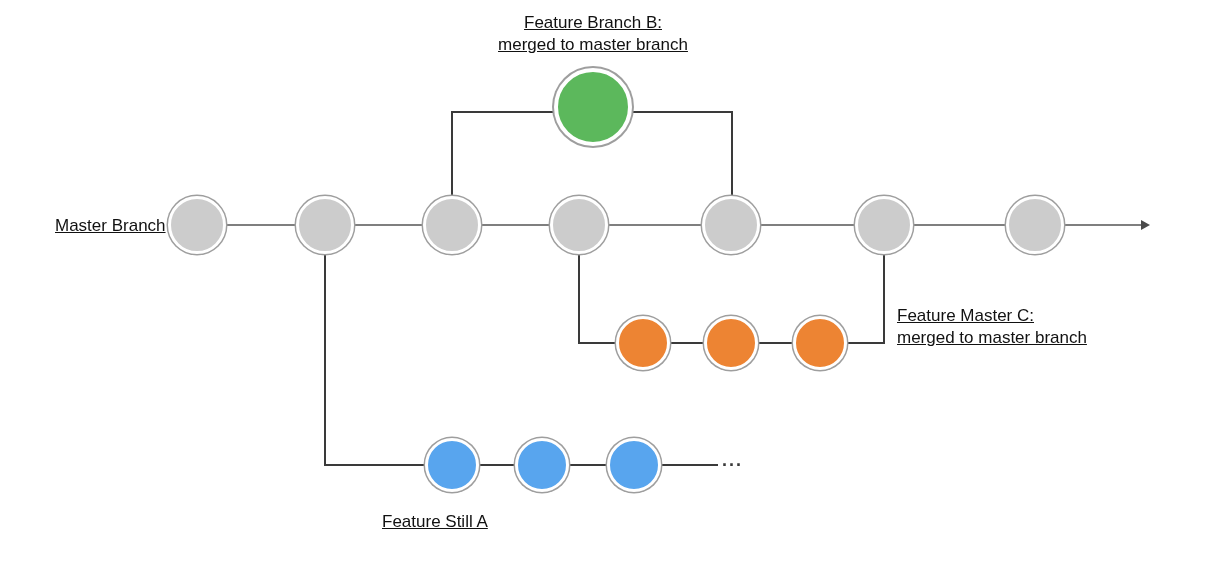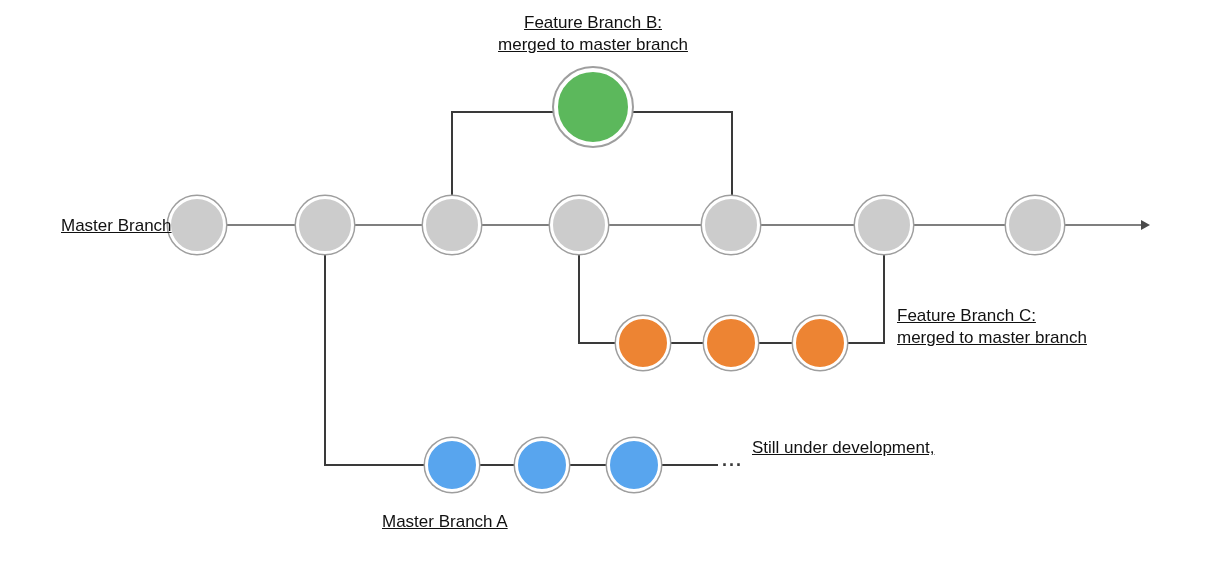--- a/index.html
+++ b/index.html
@@ -80,39 +80,38 @@
   <div class="node feature-b-node" style="left:554px; top:68px;"></div>
 
   <div class="node feature-c-node" style="left:616px; top:316px;"></div>
   <div class="node feature-c-node" style="left:704px; top:316px;"></div>
   <div class="node feature-c-node" style="left:793px; top:316px;"></div>
 
   <div class="node feature-a-node" style="left:425px; top:438px;"></div>
   <div class="node feature-a-node" style="left:515px; top:438px;"></div>
   <div class="node feature-a-node" style="left:607px; top:438px;"></div>
 
-  <div class="label" style="left:61px; top:215px;">
+  <div class="label" style="left:55px; top:215px;">
     <span>Master Branch</span>
   </div>
 
   <div class="label center" style="left:443px; top:12px; width:300px;">
     <div>Feature Branch B:</div>
     <div>merged to master branch</div>
   </div>
 
   <div class="label" style="left:897px; top:305px;">
-    <div>Feature Branch C:</div>
+    <div>Feature Master C:</div>
     <div>merged to master branch</div>
   </div>
 
   <div class="ellipsis" style="left:722px; top:450px;">
     <span>...</span>
   </div>
 
   <div class="label" style="left:752px; top:437px;">
-    <div>Still under development,</div>
   </div>
 
   <div class="label" style="left:382px; top:511px;">
-    <span>Master Branch A</span>
+    <span>Feature Still A</span>
   </div>
 
 </div>
 
 </body></html>

